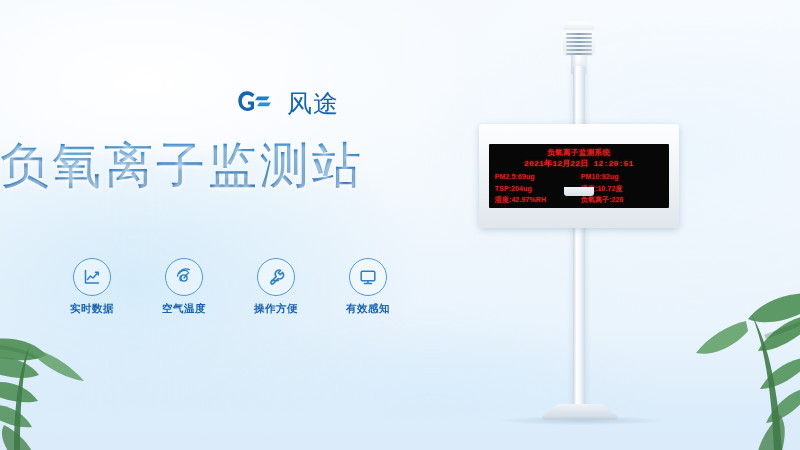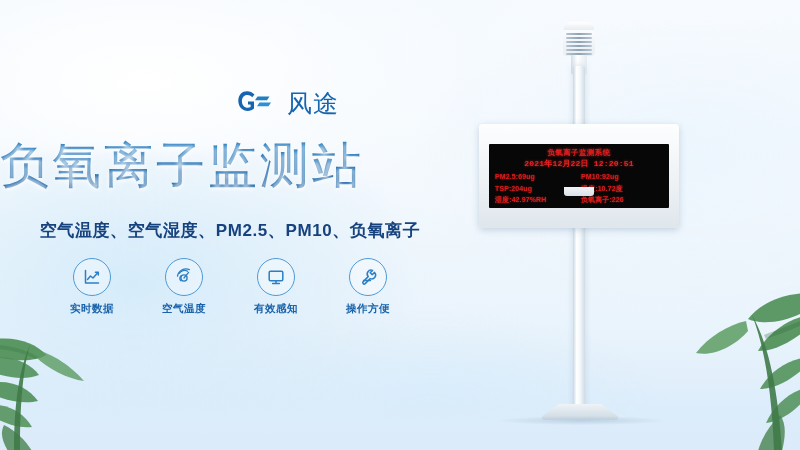--- a/index.html
+++ b/index.html
@@ -201,21 +201,20 @@
           <path d="M18.5 6.5 C15 2.5 8.5 2 5 5.5 C1 9.5 1.5 17.5 6 21 C9.5 23.8 15 23.5 18 20.5 L18 13.5 L12 13.5 L12 16.6 L14.6 16.6 L14.6 19 C12.4 20.4 9.2 20 7.4 17.8 C5.3 15.2 5.4 10.5 7.8 8.3 C10 6.3 14 6.5 16.2 9.2 Z" fill="#1565b0"></path>
           <path d="M21.5 8.5 L33.5 8.5 L31 12.2 L19 12.2 Z" fill="#1f7ec4"></path>
           <path d="M23.5 14.5 L35 14.5 L32.5 18.2 L21 18.2 Z" fill="#2f8fd4"></path>
         </svg>
       </span>
       <span class="logo-text">风途</span>
     </div>
 
     <h1 class="headline">负氧离子监测站</h1>
 
-    <p class="subtitle">空气温度、空气湿度、PM2.5、PM10、负氧离子</p>
 
     <div class="features">
 
       <div class="feat">
         <div class="feat-circle">
           <svg width="20" height="20" viewBox="0 0 20 20" fill="none" stroke="#2b7fc4" stroke-width="1.5" stroke-linecap="round" stroke-linejoin="round">
             <path d="M3.5 3.5 L3.5 16 L16.5 16"></path>
             <path d="M5.5 12.5 L8.5 9 L11 11 L16 5.5"></path>
             <path d="M13.4 5.2 L16.3 5.2 L16.3 8"></path>
           </svg>
@@ -232,36 +231,36 @@
             <path d="M3.5 9.2 A8.6 8.6 0 0 1 15.4 2.6"></path>
             <path d="M6.9 13.9 A4 4 0 0 1 7.4 8.4"></path>
           </svg>
         </div>
         <div class="feat-label">空气温度</div>
       </div>
 
       <div class="feat">
         <div class="feat-circle">
           <svg width="20" height="20" viewBox="0 0 20 20" fill="none" stroke="#2b7fc4" stroke-width="1.5" stroke-linecap="round" stroke-linejoin="round">
+            <path d="M14.6 3.4 A3.9 3.9 0 0 0 10.2 9.6 L5.2 14.6 A1.4 1.4 0 0 0 7.2 16.6 L12.2 11.6 A3.9 3.9 0 0 0 16.6 5.4 L14.2 7.8 L12.2 5.8 Z"></path>
+            <path d="M5.6 13.4 L12.4 13.4"></path>
+          </svg>
+        </div>
+        <div class="feat-label">操作方便</div>
+      </div>
+
+      <div class="feat">
+        <div class="feat-circle">
+          <svg width="20" height="20" viewBox="0 0 20 20" fill="none" stroke="#2b7fc4" stroke-width="1.5" stroke-linecap="round" stroke-linejoin="round">
             <rect x="3.2" y="4.2" width="13.6" height="9.6" rx="1.2"></rect>
             <path d="M10 13.8 L10 16.2"></path>
             <path d="M6.6 16.4 L13.4 16.4"></path>
           </svg>
         </div>
         <div class="feat-label">有效感知</div>
-      </div>
-
-      <div class="feat">
-        <div class="feat-circle">
-          <svg width="20" height="20" viewBox="0 0 20 20" fill="none" stroke="#2b7fc4" stroke-width="1.5" stroke-linecap="round" stroke-linejoin="round">
-            <path d="M14.6 3.4 A3.9 3.9 0 0 0 10.2 9.6 L5.2 14.6 A1.4 1.4 0 0 0 7.2 16.6 L12.2 11.6 A3.9 3.9 0 0 0 16.6 5.4 L14.2 7.8 L12.2 5.8 Z"></path>
-            <path d="M5.6 13.4 L12.4 13.4"></path>
-          </svg>
-        </div>
-        <div class="feat-label">操作方便</div>
       </div>
 
     </div>
   </div>
 
   <div class="station">
 
     <div class="sensor">
       <div class="sensor-cap"></div>
       <div class="sensor-body">

